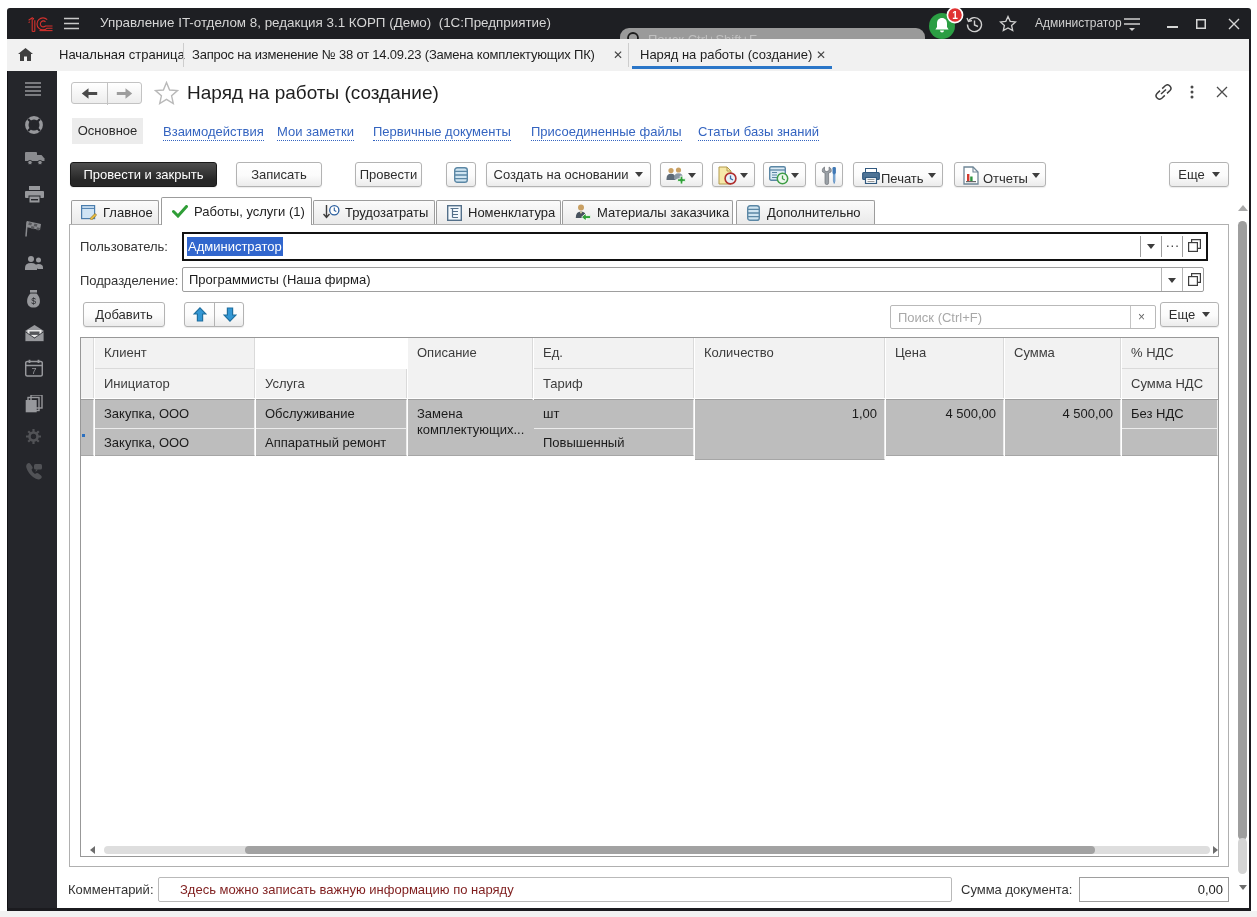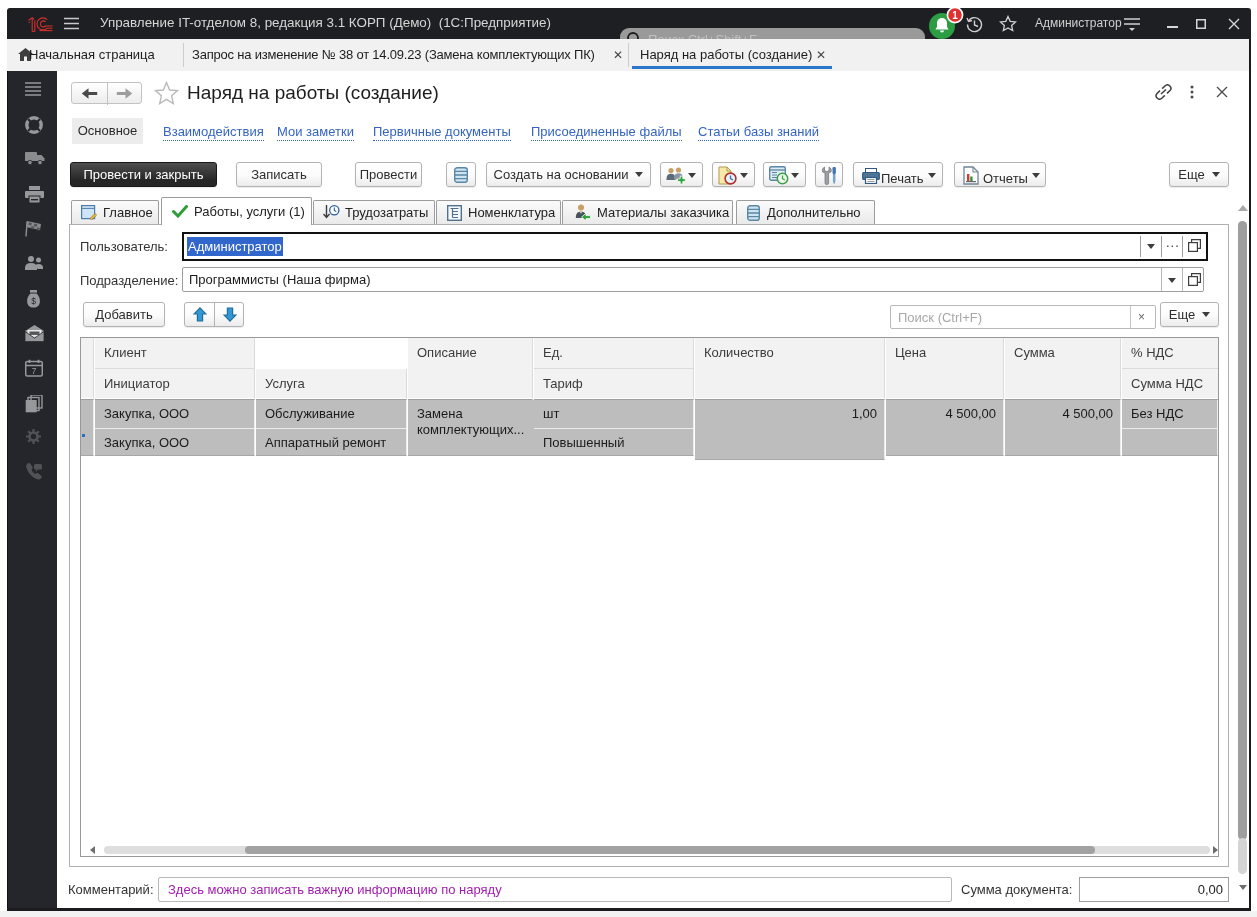--- a/index.html
+++ b/index.html
@@ -96,21 +96,21 @@
   </svg>
   <svg class="tb-ico" style="left:1221px;top:10px" width="12" height="12" viewBox="0 0 12 12">
     <path d="M1 1 L11 11 M11 1 L1 11" stroke="#d6d6d6" stroke-width="1.4"></path>
   </svg>
 </div>
 
 <div id="tabbar">
   <svg style="position:absolute;left:11px;top:9px" width="15" height="14" viewBox="0 0 15 14">
     <path d="M7.5 0 L0 6 H2 V13 H6 V8.5 H9 V13 H13 V6 H15 Z" fill="#3f3f3f"></path>
   </svg>
-  <div class="tabtxt" style="left:22px">Начальная страница</div>
+  <div class="tabtxt" style="left:52px">Начальная страница</div>
   <div class="tabsep" style="left:176px"></div>
   <div class="tabtxt" style="left:185px;letter-spacing:-0.2px">Запрос на изменение № 38 от 14.09.23 (Замена комплектующих ПК)</div>
   <div class="tabx" style="left:606px">✕</div>
   <div class="tabsep" style="left:621px"></div>
   <div class="tabtxt" style="left:633px">Наряд на работы (создание)</div>
   <div class="tabx" style="left:809px">✕</div>
 </div>
 <div id="activeline"></div>
 
 <div id="sidebar">
@@ -411,21 +411,21 @@
       <div class="a" style="left:9px;top:508px;width:0;height:0;border-top:4px solid transparent;border-bottom:4px solid transparent;border-right:5px solid #6d6d6d;"></div>
       <div class="a" style="left:23px;top:508px;width:1106px;height:8px;background:#dedede;border-radius:4px;">
         <div class="a" style="left:141px;top:0;width:850px;height:8px;background:#a2a2a2;border-radius:4px;"></div>
       </div>
       <div class="a" style="left:1132px;top:508px;width:0;height:0;border-top:4px solid transparent;border-bottom:4px solid transparent;border-left:5px solid #6d6d6d;"></div>
     </div>
   </div>
 
   <div class="a" style="left:68px;top:882px;color:#333">Комментарий:</div>
   <div class="a" style="left:158px;top:877px;width:794px;height:25px;border:1px solid #b9b9b9;border-radius:2px;background:#fff;">
-    <span class="a" style="left:9px;top:4px;color:#a21caf">Здесь можно записать важную информацию по наряду</span>
+    <span class="a" style="left:21px;top:4px;color:#7f1d1d">Здесь можно записать важную информацию по наряду</span>
   </div>
   <div class="a" style="left:961px;top:882px;color:#333">Сумма документа:</div>
   <div class="a" style="left:1079px;top:877px;width:150px;height:25px;border:1px solid #9e9e9e;border-radius:0;background:#fff;">
     <span class="a" style="right:5px;top:4px;color:#1c1c1c">0,00</span>
   </div>
 
   <div class="a" style="left:1238px;top:205px;width:0;height:0;border-left:5px solid transparent;border-right:5px solid transparent;border-bottom:6px solid #a9a9a9;"></div>
   <div class="a" style="left:1238px;top:221px;width:9px;height:619px;background:#9e9e9e;border-radius:5px;"></div>
   <div class="a" style="left:1238px;top:838px;width:9px;height:36px;background:#d4d4d4;border-radius:5px;"></div>
   <div class="a" style="left:1239px;top:885px;width:0;height:0;border-left:4px solid transparent;border-right:4px solid transparent;border-top:5px solid #6d6d6d;"></div>

